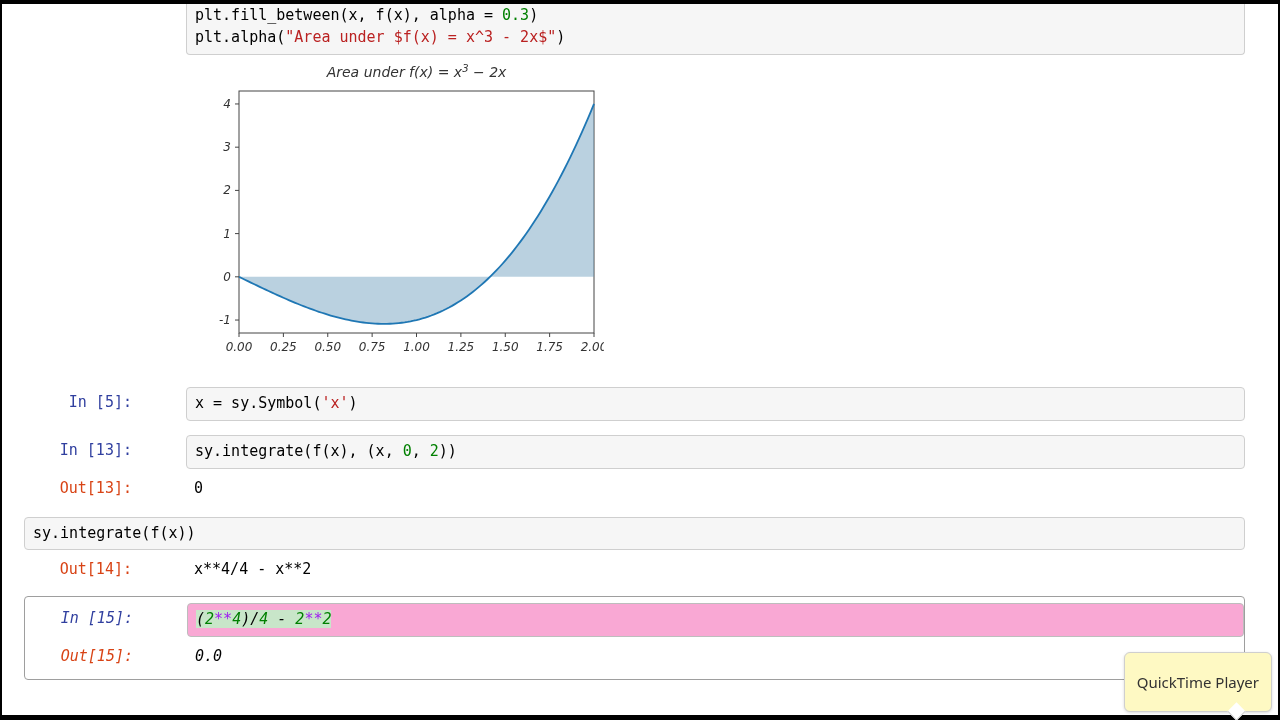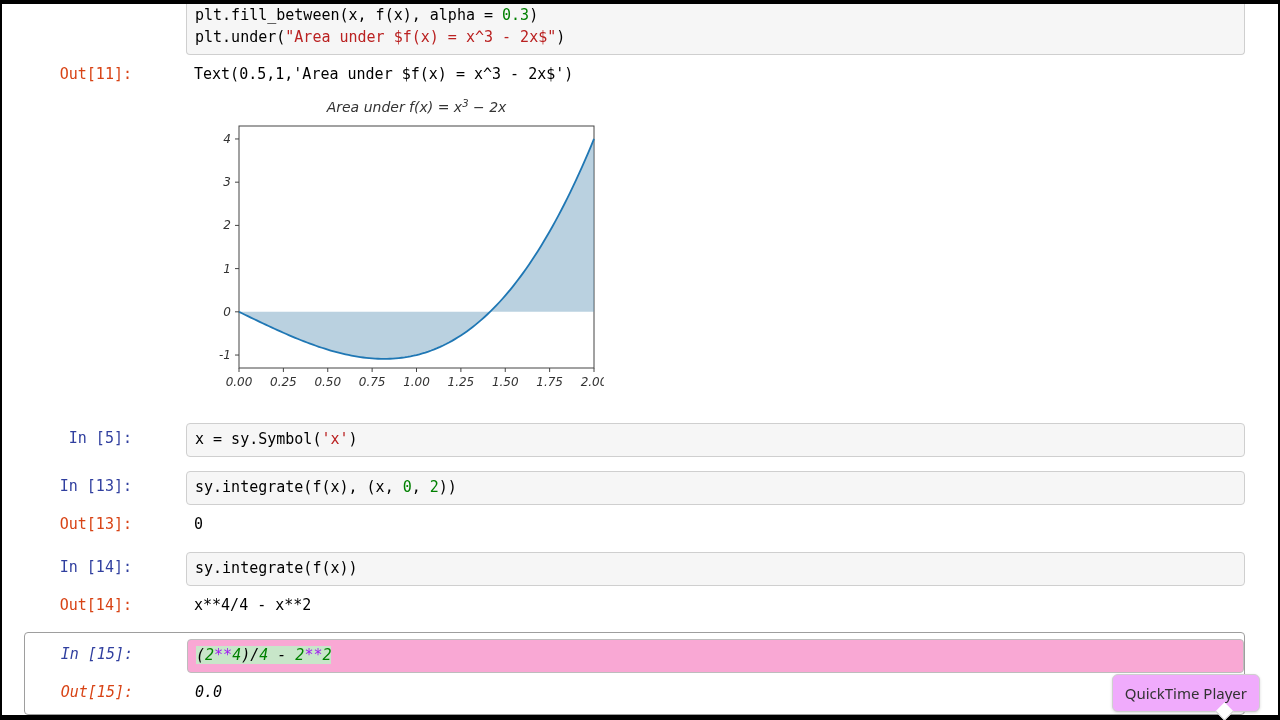--- a/index.html
+++ b/index.html
@@ -18,47 +18,41 @@
   .out-text{padding:5px 8px;white-space:pre;color:#000;}
   .out-display{padding:2px 8px;font-style:italic;}
   .selected{border-left:4px solid #42A5F5;padding-left:0;margin-left:-4px;font-style:italic;}
   .selected .input-area{background:#f9a8d4;border:1px solid #bdbdbd;}
   .selected-wrap{border:1px solid #9e9e9e;border-radius:4px;padding:2px 0 2px 0;}
   .str{color:#ba2121;}
   .num{color:#008000;}
   .op{color:#a020f0;}
   .hl{background:#c8e6c9;}
   svg text{font-family:'DejaVu Sans',Arial,sans-serif;fill:#333;}
-  .qt{position:absolute;right:20px;bottom:8px;background:#f0abfc;border:1px solid #cfcfcf;border-radius:6px;padding:8px 12px;font-family:system-ui,-apple-system,sans-serif;font-size:15px;color:#333;box-shadow:0 1px 3px rgba(0,0,0,0.15);}
+  .qt{position:absolute;right:8px;bottom:8px;background:#fef9c3;border:1px solid #cfcfcf;border-radius:6px;padding:19px 12px;font-family:system-ui,-apple-system,sans-serif;font-size:15px;color:#333;box-shadow:0 1px 3px rgba(0,0,0,0.15);}
   .qt:after{content:"";position:absolute;bottom:-7px;right:28px;width:12px;height:12px;background:#fff;border-right:1px solid #cfcfcf;border-bottom:1px solid #cfcfcf;transform:rotate(45deg);}
 </style>
 </head>
 <body>
 
 <div class="topbar"></div>
 <div class="bottombar"></div>
 <div class="leftbar"></div>
 <div class="rightbar"></div>
 
 <div class="nb">
 
   <div class="cell" style="margin-top:-4px;">
     <div class="prompt in"></div>
     <div class="body">
       <div class="input-area" style="border-top:none;border-top-left-radius:0;border-top-right-radius:0;"><span>plt.fill_between(x, f(x), alpha = </span><span class="num">0.3</span>)
-<span>plt.under(</span><span class="str">"Area under $f(x) = x^3 - 2x$"</span>)</div>
+<span>plt.alpha(</span><span class="str">"Area under $f(x) = x^3 - 2x$"</span>)</div>
     </div>
   </div>
 
-  <div class="cell">
-    <div class="prompt out">Out[11]:</div>
-    <div class="body">
-        <div class="out-text">Text(0.5,1,'Area under $f(x) = x^3 - 2x$')</div>
-      </div>
-  </div>
 
   <div class="cell">
     <div class="prompt"></div>
     <div class="body">
         <div class="out-display">
       <svg id="chart" width="410" height="300">
             <text x="222.5" y="16" text-anchor="middle" font-size="14"><tspan>Area under f(x) = x</tspan><tspan baseline-shift="super" font-size="10">3</tspan><tspan> − 2x</tspan></text>
             <rect x="45" y="30" width="355" height="242" fill="none" stroke="#444" stroke-width="1"></rect>
             <path d="M45 215.82142857142856L47.958333333333336 217.26170469576718L50.916666666666664 218.7007804232804L53.875 220.13745535714287L56.833333333333336 221.57052910052911L59.791666666666664 222.99880125661375L62.75 224.42107142857142L65.70833333333333 225.83613921957672L68.66666666666667 227.24280423280422L71.625 228.63986607142857L74.58333333333333 230.02612433862433L77.54166666666666 231.40037863756612L80.5 232.76142857142858L83.45833333333334 234.10807374338623L86.41666666666666 235.43911375661375L89.375 236.75334821428572L92.33333333333334 238.0495767195767L95.29166666666666 239.32659887566138L98.25 240.5832142857143L101.20833333333333 241.81822255291004L104.16666666666666 243.03042328042326L107.125 244.21861607142858L110.08333333333333 245.38160052910052L113.04166666666667 246.51817625661374L116 247.62714285714284L118.95833333333334 248.70729993386243L121.91666666666667 249.7574470899471L124.875 250.77638392857142L127.83333333333333 251.76291005291006L130.79166666666669 252.71582506613754L133.75 253.63392857142856L136.70833333333334 254.51602017195768L139.66666666666669 255.36089947089945L142.625 256.16736607142855L145.58333333333331 256.93421957671956L148.54166666666669 257.6602595899471L151.5 258.34428571428566L154.45833333333334 258.98509755291L157.41666666666666 259.5814947089947L160.375 260.1322767857143L163.33333333333331 260.6362433862434L166.29166666666669 261.0921941137566L169.25 261.49892857142856L172.20833333333331 261.85524636243383L175.16666666666666 262.1599470899471L178.125 262.4118303571429L181.08333333333334 262.6096957671958L184.04166666666666 262.7523429232804L187 262.8385714285714L189.95833333333334 262.86718088624343L192.91666666666669 262.8369708994709L195.875 262.7467410714286L198.83333333333334 262.595291005291L201.79166666666666 262.3814203042328L204.75 262.1039285714286L207.70833333333331 261.7616154100529L210.66666666666666 261.3532804232804L213.625 260.8777232142857L216.58333333333334 260.3337433862434L219.54166666666666 259.72014054232807L222.5 259.0357142857143L225.45833333333331 258.2792642195767L228.41666666666669 257.44958994709L231.375 256.54549107142856L234.33333333333334 255.5657671957672L237.29166666666666 254.50921792328043L240.25000000000003 253.37464285714285L243.20833333333334 252.1608416005291L246.16666666666666 250.8666137566138L249.12499999999997 249.49075892857144L252.08333333333334 248.0320767195767L255.04166666666666 246.48936673280423L258 244.86142857142855L260.9583333333333 243.14706183862435L263.9166666666667 241.3450661375661L266.875 239.45424107142856L269.8333333333333 237.47338624338624L272.7916666666667 235.40130125661372L275.75 233.2367857142857L278.70833333333337 230.97863921957673L281.66666666666663 228.6256613756614L284.625 226.17665178571428L287.58333333333337 223.63041005291004L290.54166666666663 220.9857357804233L293.5 218.24142857142857L296.45833333333337 215.39628802910053L299.41666666666663 212.44911375661374L302.375 209.39870535714286L305.3333333333333 206.24386243386246L308.2916666666667 202.98338458994706L311.25 199.61607142857142L314.2083333333333 196.14072255291006L317.1666666666667 192.55613756613755L320.125 188.86111607142854L323.0833333333333 185.05445767195766L326.04166666666663 181.13496197089947L329 177.10142857142853L331.9583333333333 172.95265707671956L334.9166666666667 168.6874470899471L337.875 164.30459821428573L340.83333333333337 159.80291005291L343.7916666666667 155.18118220899467L346.75 150.43821428571428L349.7083333333333 145.57280588624337L352.6666666666667 140.58375661375658L355.625 135.46986607142858L358.5833333333333 130.2299338624339L361.5416666666667 124.86275958994706L364.5 119.36714285714281L367.4583333333333 113.74188326719573L370.41666666666663 107.98578042328043L373.375 102.0976339285714L376.3333333333333 96.07624338624338L379.2916666666667 89.92040839947092L382.25 83.62892857142862L385.20833333333337 77.20060350529093L388.1666666666667 70.6342328042328L391.125 63.92861607142858L394.0833333333333 57.08255291005288L397.0416666666667 50.094842923280396L400 42.964285714285694 L 400 215.82142857142856 L 45 215.82142857142856 Z" fill="#6699bb" fill-opacity="0.45" stroke="none"></path>
             <path d="M45 215.82142857142856L47.958333333333336 217.26170469576718L50.916666666666664 218.7007804232804L53.875 220.13745535714287L56.833333333333336 221.57052910052911L59.791666666666664 222.99880125661375L62.75 224.42107142857142L65.70833333333333 225.83613921957672L68.66666666666667 227.24280423280422L71.625 228.63986607142857L74.58333333333333 230.02612433862433L77.54166666666666 231.40037863756612L80.5 232.76142857142858L83.45833333333334 234.10807374338623L86.41666666666666 235.43911375661375L89.375 236.75334821428572L92.33333333333334 238.0495767195767L95.29166666666666 239.32659887566138L98.25 240.5832142857143L101.20833333333333 241.81822255291004L104.16666666666666 243.03042328042326L107.125 244.21861607142858L110.08333333333333 245.38160052910052L113.04166666666667 246.51817625661374L116 247.62714285714284L118.95833333333334 248.70729993386243L121.91666666666667 249.7574470899471L124.875 250.77638392857142L127.83333333333333 251.76291005291006L130.79166666666669 252.71582506613754L133.75 253.63392857142856L136.70833333333334 254.51602017195768L139.66666666666669 255.36089947089945L142.625 256.16736607142855L145.58333333333331 256.93421957671956L148.54166666666669 257.6602595899471L151.5 258.34428571428566L154.45833333333334 258.98509755291L157.41666666666666 259.5814947089947L160.375 260.1322767857143L163.33333333333331 260.6362433862434L166.29166666666669 261.0921941137566L169.25 261.49892857142856L172.20833333333331 261.85524636243383L175.16666666666666 262.1599470899471L178.125 262.4118303571429L181.08333333333334 262.6096957671958L184.04166666666666 262.7523429232804L187 262.8385714285714L189.95833333333334 262.86718088624343L192.91666666666669 262.8369708994709L195.875 262.7467410714286L198.83333333333334 262.595291005291L201.79166666666666 262.3814203042328L204.75 262.1039285714286L207.70833333333331 261.7616154100529L210.66666666666666 261.3532804232804L213.625 260.8777232142857L216.58333333333334 260.3337433862434L219.54166666666666 259.72014054232807L222.5 259.0357142857143L225.45833333333331 258.2792642195767L228.41666666666669 257.44958994709L231.375 256.54549107142856L234.33333333333334 255.5657671957672L237.29166666666666 254.50921792328043L240.25000000000003 253.37464285714285L243.20833333333334 252.1608416005291L246.16666666666666 250.8666137566138L249.12499999999997 249.49075892857144L252.08333333333334 248.0320767195767L255.04166666666666 246.48936673280423L258 244.86142857142855L260.9583333333333 243.14706183862435L263.9166666666667 241.3450661375661L266.875 239.45424107142856L269.8333333333333 237.47338624338624L272.7916666666667 235.40130125661372L275.75 233.2367857142857L278.70833333333337 230.97863921957673L281.66666666666663 228.6256613756614L284.625 226.17665178571428L287.58333333333337 223.63041005291004L290.54166666666663 220.9857357804233L293.5 218.24142857142857L296.45833333333337 215.39628802910053L299.41666666666663 212.44911375661374L302.375 209.39870535714286L305.3333333333333 206.24386243386246L308.2916666666667 202.98338458994706L311.25 199.61607142857142L314.2083333333333 196.14072255291006L317.1666666666667 192.55613756613755L320.125 188.86111607142854L323.0833333333333 185.05445767195766L326.04166666666663 181.13496197089947L329 177.10142857142853L331.9583333333333 172.95265707671956L334.9166666666667 168.6874470899471L337.875 164.30459821428573L340.83333333333337 159.80291005291L343.7916666666667 155.18118220899467L346.75 150.43821428571428L349.7083333333333 145.57280588624337L352.6666666666667 140.58375661375658L355.625 135.46986607142858L358.5833333333333 130.2299338624339L361.5416666666667 124.86275958994706L364.5 119.36714285714281L367.4583333333333 113.74188326719573L370.41666666666663 107.98578042328043L373.375 102.0976339285714L376.3333333333333 96.07624338624338L379.2916666666667 89.92040839947092L382.25 83.62892857142862L385.20833333333337 77.20060350529093L388.1666666666667 70.6342328042328L391.125 63.92861607142858L394.0833333333333 57.08255291005288L397.0416666666667 50.094842923280396L400 42.964285714285694" fill="none" stroke="#1f77b4" stroke-width="1.8"></path>
@@ -111,21 +105,20 @@
       </div>
   </div>
   <div class="cell">
     <div class="prompt out">Out[13]:</div>
     <div class="body">
         <div class="out-text">0</div>
       </div>
   </div>
 
   <div class="cell" style="margin-top:12px;">
-    <div class="prompt in">In [14]:</div>
     <div class="body">
         <div class="input-area">sy.integrate(f(x))</div>
       </div>
   </div>
   <div class="cell">
     <div class="prompt out">Out[14]:</div>
     <div class="body">
         <div class="out-text">x**4/4 - x**2</div>
       </div>
   </div>

